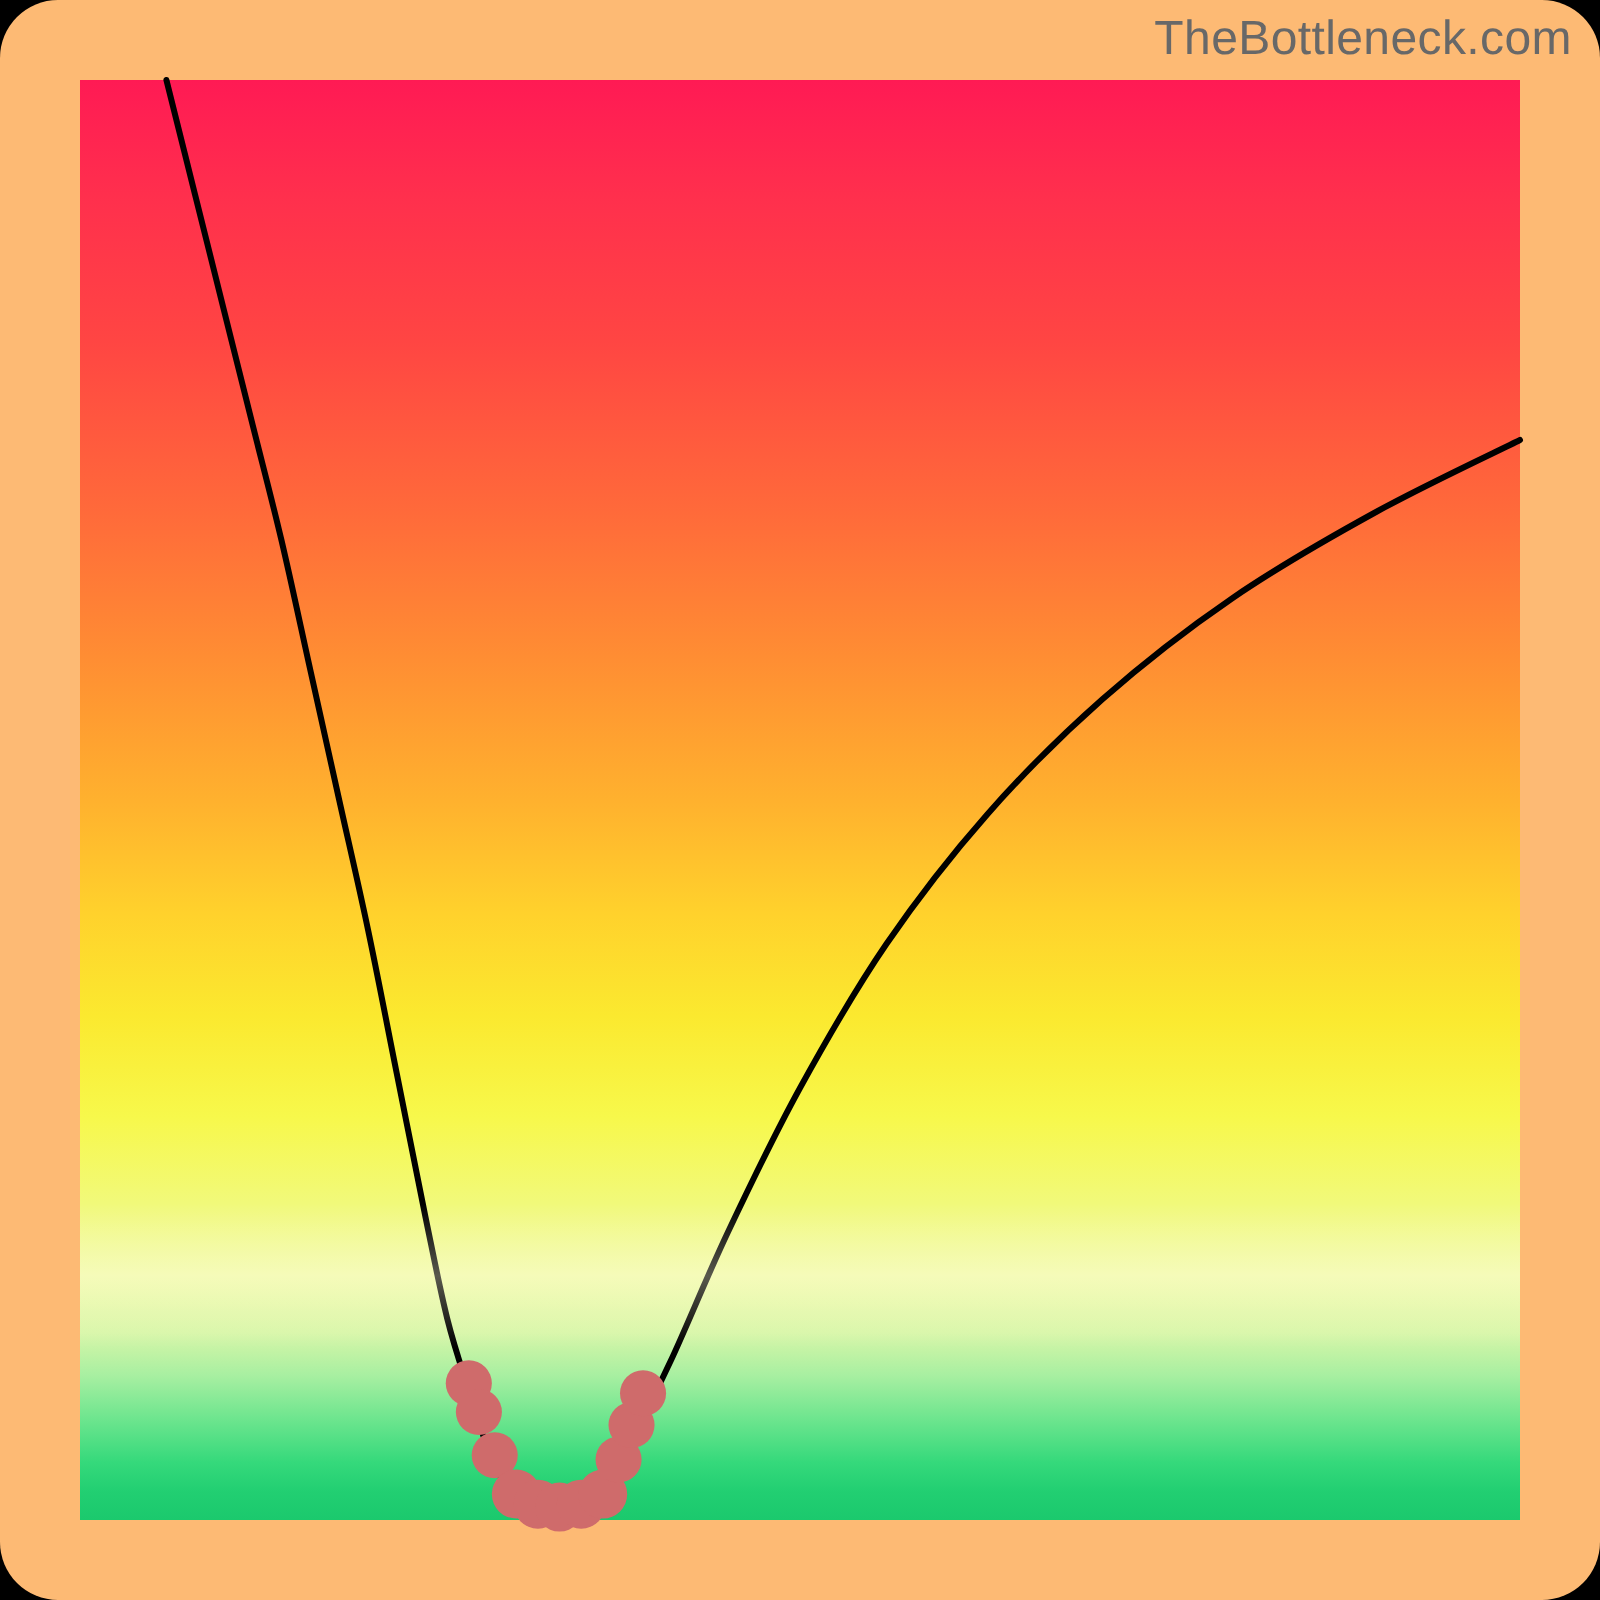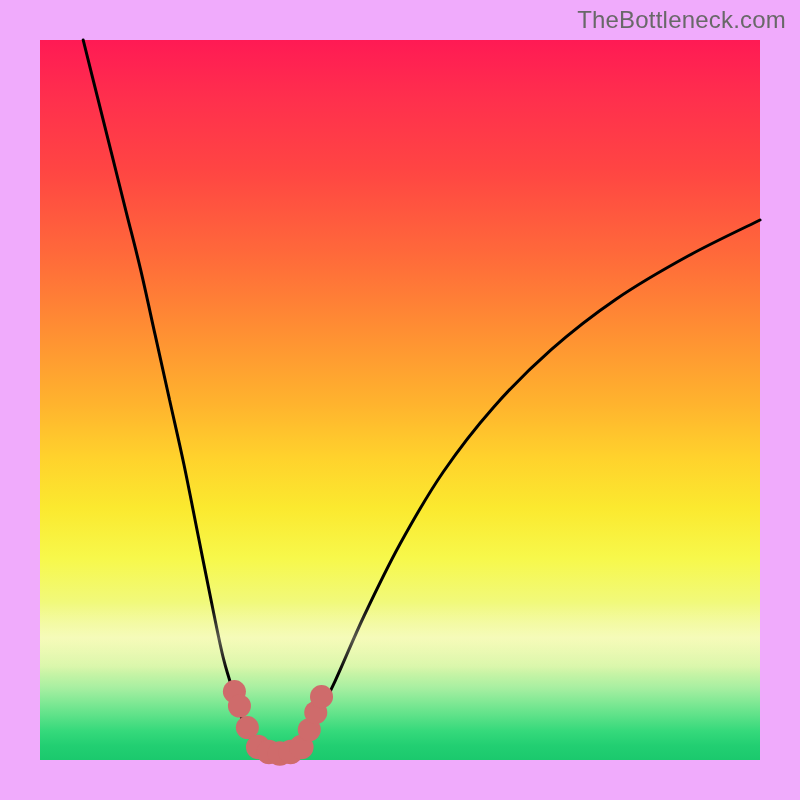--- a/index.html
+++ b/index.html
@@ -10,21 +10,22 @@
     background: #000;
     overflow: hidden;
     font-family: Arial, Helvetica, sans-serif;
   }
   .frame {
     position: absolute;
     left: 0;
     top: 0;
     width: 800px;
     height: 800px;
-    background: #f0abfc;
+    background: #fdba74;
+    border-radius: 29px;
   }
   .plot-area {
     position: absolute;
     left: 40px;
     top: 40px;
     width: 720px;
     height: 720px;
     
     background: linear-gradient(to bottom,
       #ff1a54 0%,

